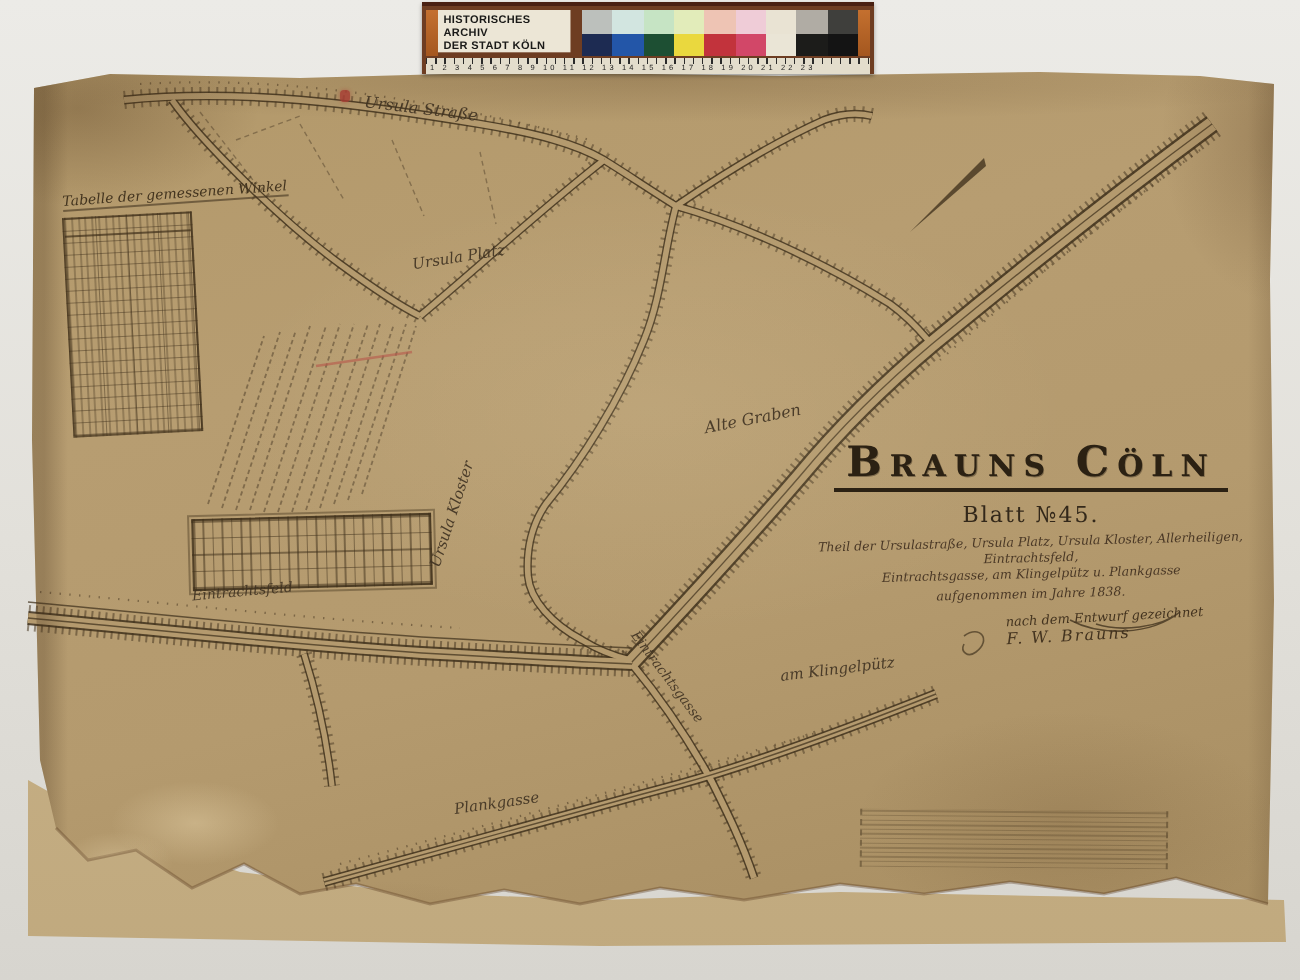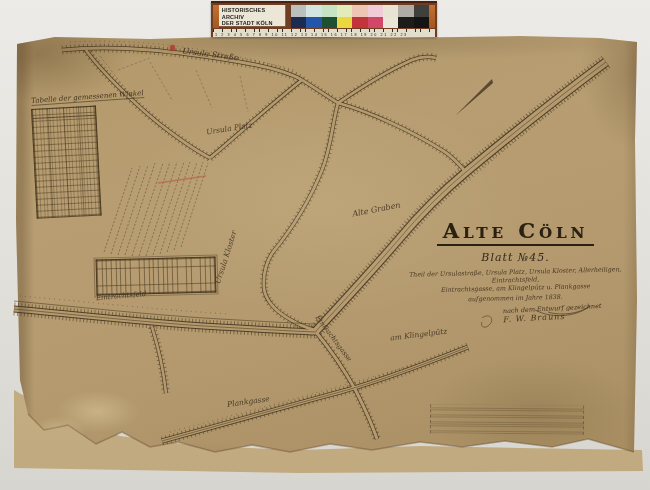--- a/index.html
+++ b/index.html
@@ -79,21 +79,21 @@
         repeating-linear-gradient(0deg, rgba(62,47,26,.5) 0 .8px, transparent .8px 8.3px);}
 
   
   .band{position:absolute;left:430px;top:405px;width:152px;height:29px;transform:rotate(.5deg);opacity:.55;
       border-left:1px dashed rgba(62,47,26,.8);border-right:1px dashed rgba(62,47,26,.8);
       background:repeating-linear-gradient(0deg, rgba(62,47,26,.45) 0 .7px, transparent .7px 2.3px);}
 
   
   .titleblock{position:absolute;left:408px;top:218px;width:215px;text-align:center;color:#2e2416;}
   .map-title{font-size:21px;font-variant:small-caps;letter-spacing:4px;font-weight:bold;color:#2b2113;display:inline-block;border-bottom:2px solid #2b2113;padding:0 6px 1px 6px;text-shadow:.4px .4px 0 rgba(43,33,19,.4);}
-  .map-sheet{font-size:11px;margin-top:5px;letter-spacing:1px;color:#33281a;font-style:italic;}
+  .map-sheet{font-size:11px;margin-top:5px;letter-spacing:1px;color:#33281a;}
   .map-desc{margin-top:4px;font-size:6.3px;font-style:italic;color:#4a3826;line-height:8px;transform:rotate(-1.5deg);}
   .map-date{margin-top:2px;font-size:6.3px;font-style:italic;color:#4a3826;transform:rotate(-1.5deg);}
   .map-sig{margin-top:3px;margin-left:95px;text-align:left;font-size:6.5px;font-style:italic;color:#43331f;line-height:8.5px;transform:rotate(-3deg);}
   .sig2{font-size:8px;letter-spacing:1px;}
 
   
   .seal{position:absolute;left:170px;top:45px;width:5px;height:6px;background:#a83b32;border-radius:2px;opacity:.8;box-shadow:0 0 2px rgba(168,59,50,.6);}
 </style>
 </head>
 <body>
@@ -211,21 +211,21 @@
 
   <div class="lbl lbl-ursula-strasse">Ursula Straße</div>
   <div class="lbl lbl-ursula-platz">Ursula Platz</div>
   <div class="lbl lbl-ursula-kloster">Ursula Kloster</div>
   <div class="lbl lbl-alte-graben">Alte Graben</div>
   <div class="lbl lbl-eintrachtsgasse">Eintrachtsgasse</div>
   <div class="lbl lbl-klingelpuetz">am Klingelpütz</div>
   <div class="lbl lbl-plankgasse">Plankgasse</div>
 
   <div class="titleblock">
-    <div><span class="map-title">Alte Cöln</span></div>
+    <div><span class="map-title">Brauns Cöln</span></div>
     <div class="map-sheet">Blatt №45.</div>
     <div class="map-desc">
       <div>Theil der Ursulastraße, Ursula Platz, Ursula Kloster, Allerheiligen, Eintrachtsfeld,</div>
       <div>Eintrachtsgasse, am Klingelpütz u. Plankgasse</div>
     </div>
     <div class="map-date">aufgenommen im Jahre 1838.</div>
     <div class="map-sig">
       <div>nach dem Entwurf gezeichnet</div>
       <div class="sig2">F. W. Brauns</div>
     </div>

